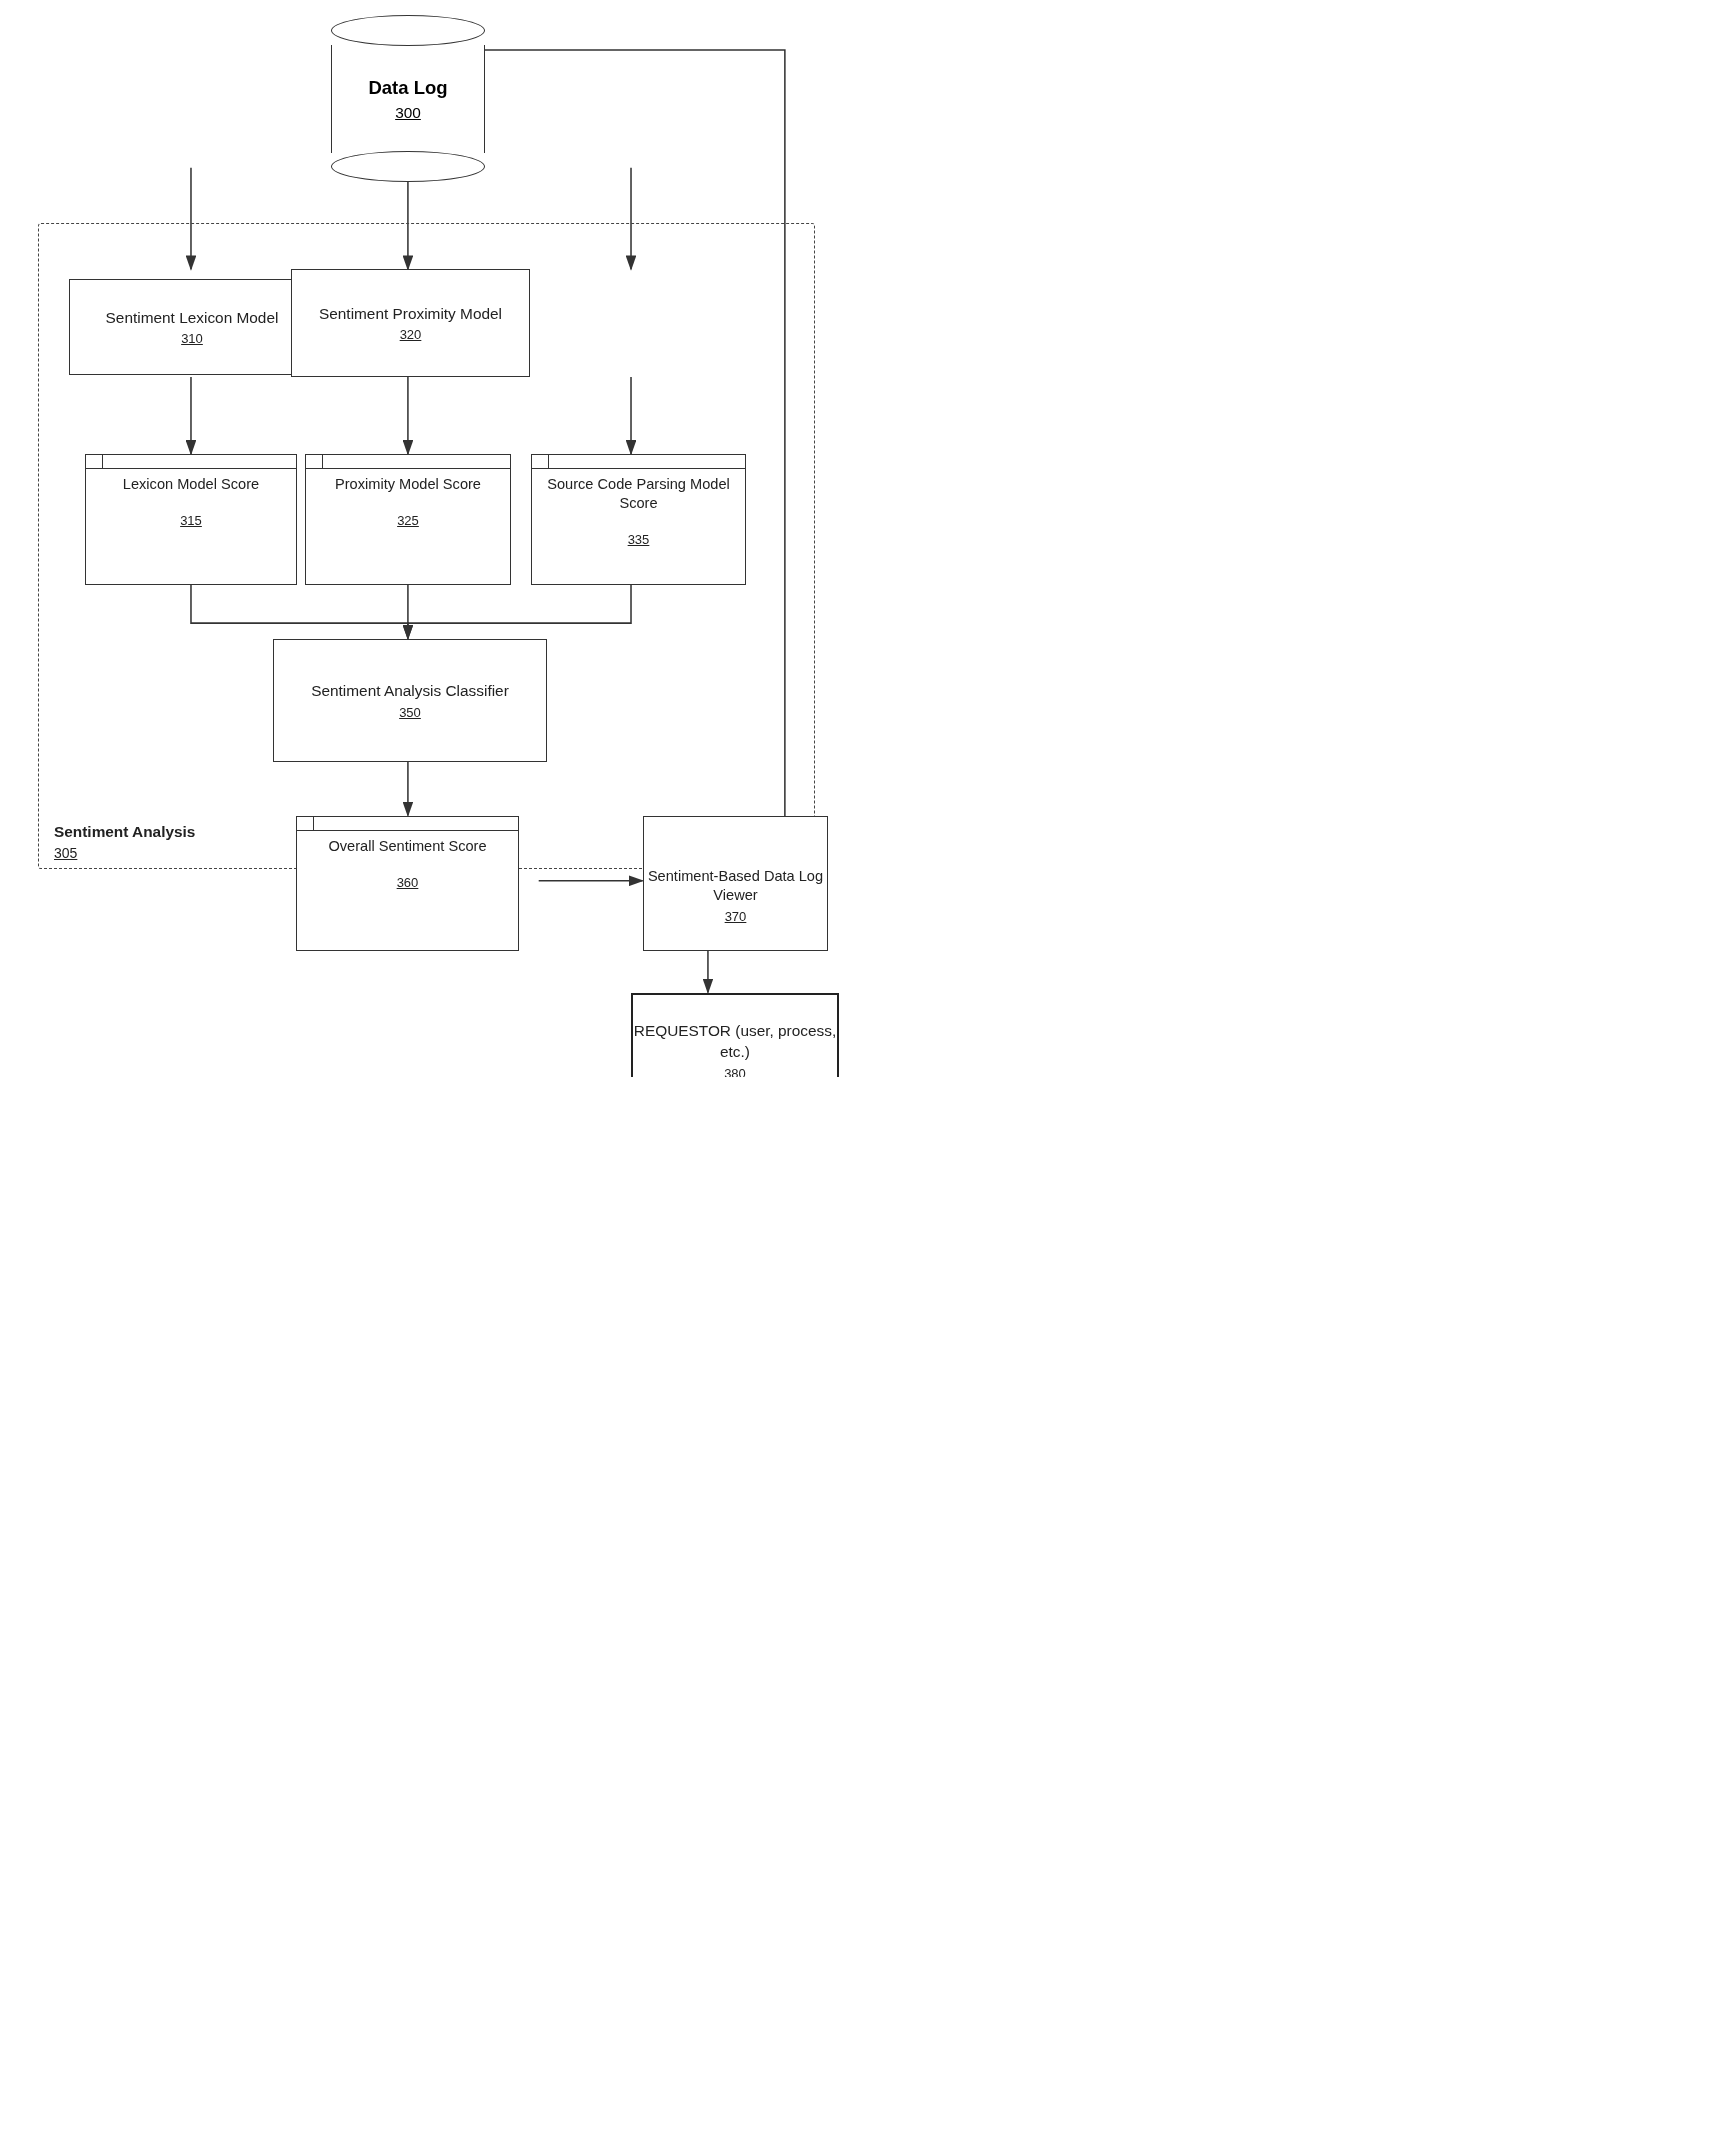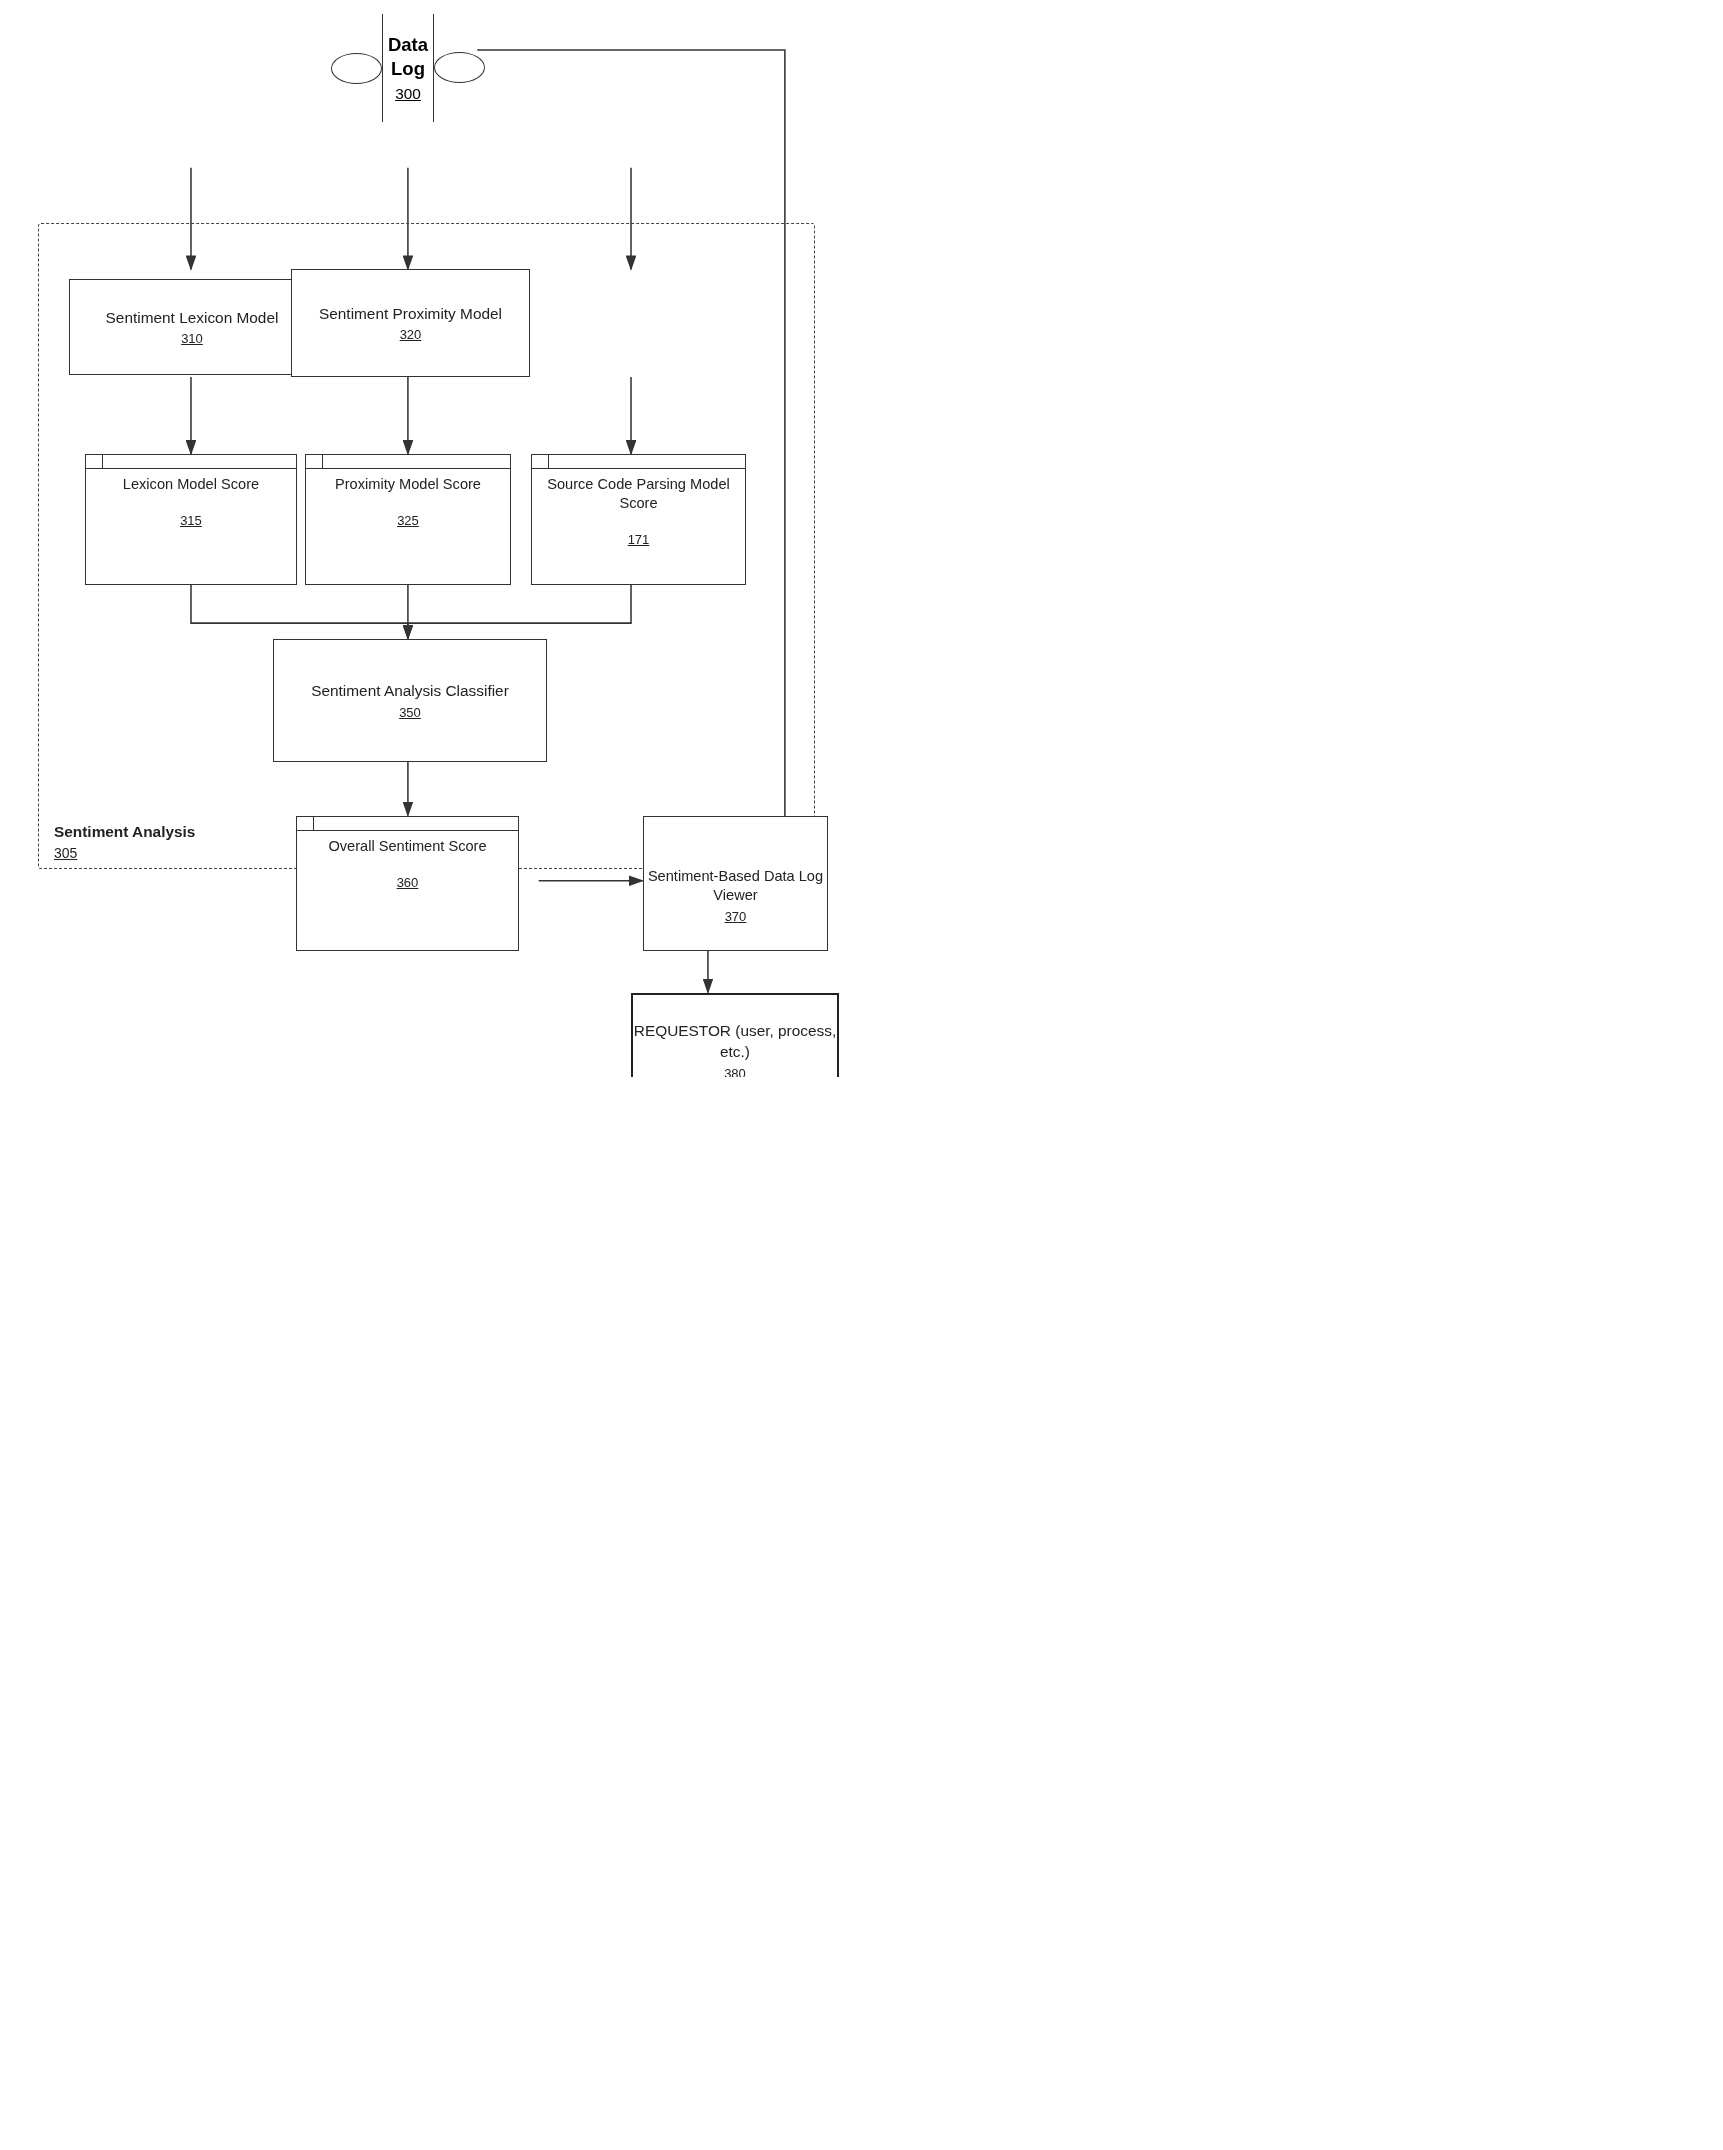--- a/index.html
+++ b/index.html
@@ -52,21 +52,21 @@
     .cylinder {
       position: absolute;
       display: flex;
       flex-direction: column;
       align-items: center;
       justify-content: center;
     }
     .cylinder-wrap {
       position: relative;
       display: flex;
-      flex-direction: row;
+      flex-direction: column;
       align-items: center;
     }
     
     .table-node {
       position: absolute;
       border: 1.5px solid #333;
       background: #fff;
     }
     .table-node .stripe {
       height: 14px;
@@ -199,21 +199,21 @@
       <span class="node-id">325</span>
     </div>
   </div>
 
   <div class="table-node" style="top:454px; left:531px; width:215px; height:131px;">
     <div class="stripe" style="display:flex;">
       <div style="width:17px; border-right:1.5px solid #333; height:100%;"></div>
     </div>
     <div class="content">
       <span class="node-label" style="font-size:14.6px; text-align:center;">Source Code Parsing Model Score</span>
-      <span class="node-id">171</span>
+      <span class="node-id">335</span>
     </div>
   </div>
 
   <div class="node-box" style="top:639px; left:273px; width:274px; height:123px;">
     <span class="node-label" style="font-size:15.4px; text-align:center;">Sentiment Analysis Classifier</span>
     <span class="node-id">350</span>
   </div>
 
   <div class="table-node" style="top:816px; left:296px; width:223px; height:135px;">
     <div class="stripe" style="display:flex;">

